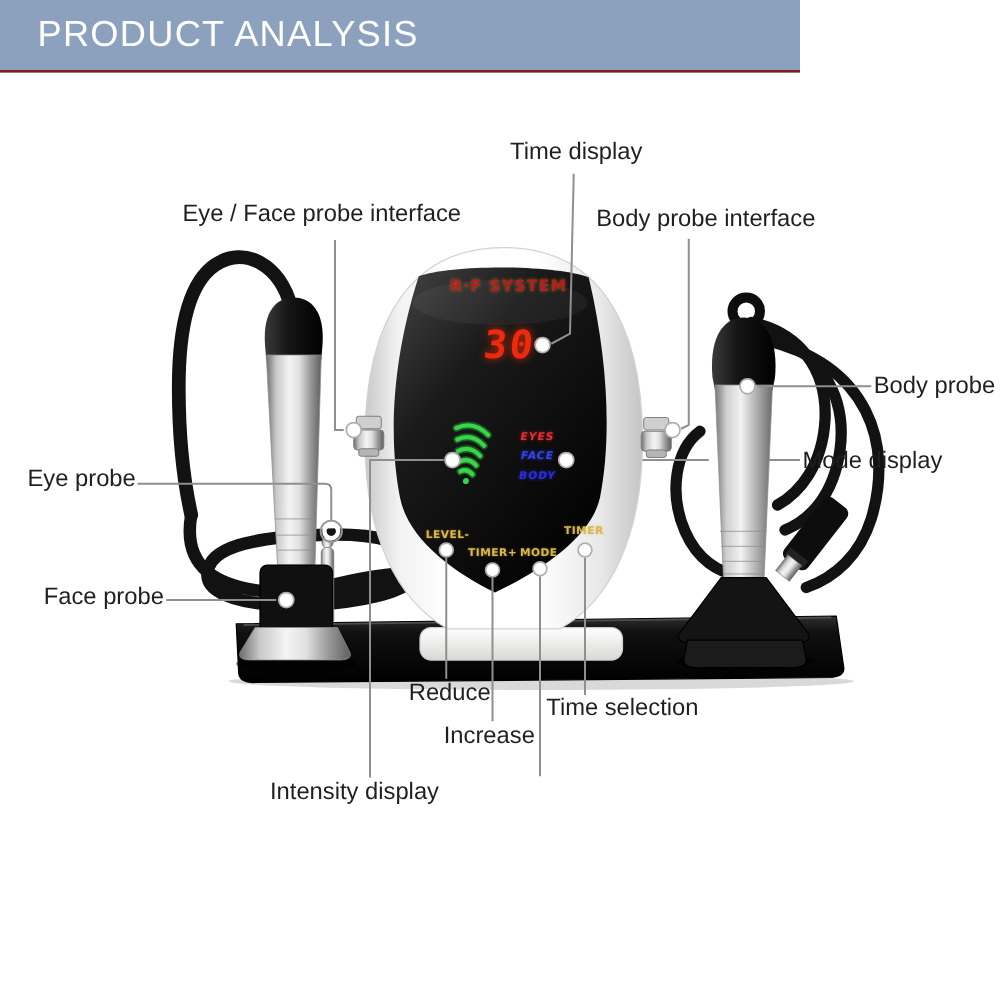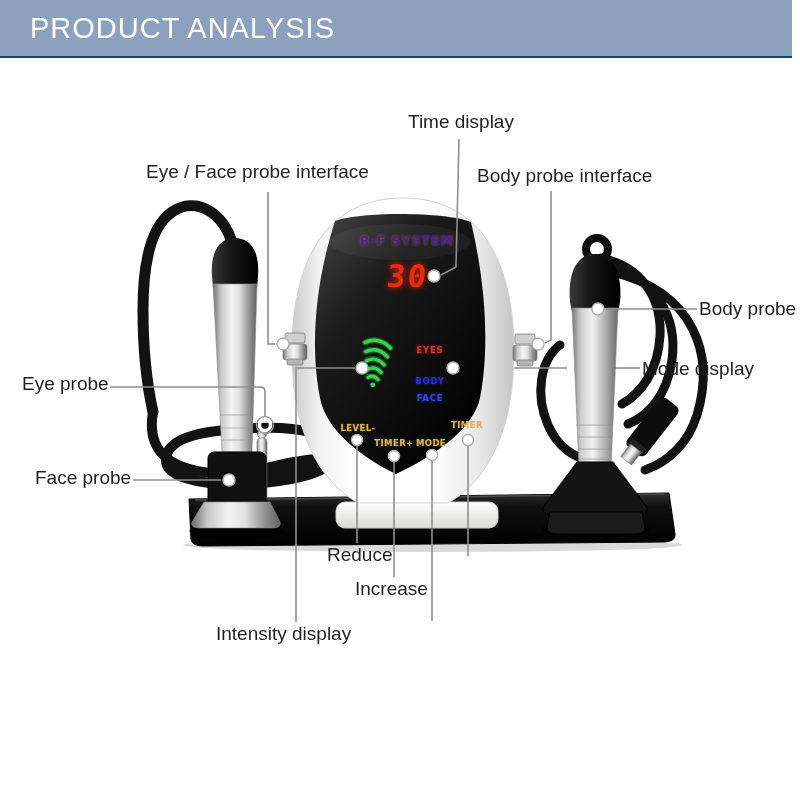--- a/index.html
+++ b/index.html
@@ -1,20 +1,20 @@
 <!DOCTYPE html>
 <html><head>
 <meta charset="utf-8">
 <style>
   html,body{margin:0;padding:0;background:#ffffff;}
   .page{position:relative;width:800px;height:800px;background:#ffffff;overflow:hidden;
         font-family:"Liberation Sans",sans-serif;}
   
-  .banner{position:absolute;left:0;top:0;width:792px;height:56px;background:#8ba1bd;
-          border-bottom:2px solid #0c4a6e;}
+  .banner{position:absolute;left:0;top:0;width:640px;height:56px;background:#8ba1bd;
+          border-bottom:2px solid #7f1d1d;}
   .banner-title{position:absolute;left:30px;top:0;line-height:56px;font-size:29px;
           letter-spacing:1px;color:#ffffff;white-space:nowrap;}
   
   .figure{position:absolute;left:0;top:0;width:800px;height:800px;}
   .figure svg{position:absolute;left:0;top:0;}
   
   .callout-label{position:absolute;font-size:19px;color:#1f1f1f;white-space:nowrap;}
   .lbl-time-display{left:408px;top:111px;text-align:center;}
   .lbl-eye-face-interface{left:146px;top:161px;}
   .lbl-body-interface{left:477px;top:165px;}
@@ -24,27 +24,27 @@
   .lbl-face-probe{left:35px;top:467px;}
   .lbl-reduce{left:327px;top:544px;}
   .lbl-increase{left:355px;top:578px;}
   .lbl-time-selection{left:437px;top:556px;}
   .lbl-intensity-display{left:216px;top:623px;}
   .lbl-mode-selection{left:387px;top:623px;}
   
   .panel-text{position:absolute;font-family:"DejaVu Sans",sans-serif;font-weight:bold;
           text-align:center;white-space:nowrap;}
   .panel-brand{left:347px;top:221px;width:120px;font-size:12.5px;letter-spacing:1px;
-          color:#4c1d95;text-shadow:0 0 3px rgba(220,170,40,.5);margin-top:12px;}
+          color:#b91c1c;text-shadow:0 0 3px rgba(220,170,40,.5);}
   .seg-display{position:absolute;left:387px;top:258px;font-family:"DejaVu Sans Mono",monospace;
           font-weight:bold;font-size:31px;letter-spacing:2px;color:#ef2a0c;
           transform:skewX(-6deg);text-shadow:0 0 7px rgba(255,45,5,.8);}
-  .mode-ind{width:50px;font-size:8.5px;letter-spacing:.8px;left:405px;}
+  .mode-ind{width:50px;font-size:8.5px;letter-spacing:.8px;left:405px;font-style:italic;}
   .mode-eyes{top:345px;color:#e03030;text-shadow:0 0 3px rgba(230,40,40,.7);}
-  .mode-face{top:360px;color:#3344ee;text-shadow:0 0 3px rgba(50,70,240,.7);margin-top:33px;}
+  .mode-face{top:360px;color:#3344ee;text-shadow:0 0 3px rgba(50,70,240,.7);}
   .mode-body{top:376px;color:#2b2de0;text-shadow:0 0 3px rgba(40,50,230,.7);}
   .btn-label{width:50px;font-size:8.5px;letter-spacing:.4px;color:#d9b74a;
           text-shadow:0 0 2px rgba(220,170,40,.5);}
   .btn-levelminus{left:333px;top:423px;}
   .btn-levelplus{left:369px;top:438px;}
   .btn-mode{left:406px;top:438px;}
   .btn-timer{left:442px;top:420px;}
 </style>
 </head>
 <body>
@@ -241,20 +241,21 @@
 
     <div class="callout-label lbl-time-display">Time display</div>
     <div class="callout-label lbl-body-interface">Body probe interface</div>
     <div class="callout-label lbl-eye-face-interface">Eye / Face probe interface</div>
     <div class="callout-label lbl-body-probe">Body probe</div>
     <div class="callout-label lbl-mode-display">Mode display</div>
     <div class="callout-label lbl-eye-probe">Eye probe</div>
     <div class="callout-label lbl-face-probe">Face probe</div>
     <div class="callout-label lbl-reduce">Reduce</div>
     <div class="callout-label lbl-increase">Increase</div>
+    <div class="callout-label lbl-time-selection">Time selection</div>
     <div class="callout-label lbl-intensity-display">Intensity display</div>
   </div>
 
   <div class="banner">
     <div class="banner-title">PRODUCT ANALYSIS</div>
   </div>
 
 </div>
 
 </body></html>

